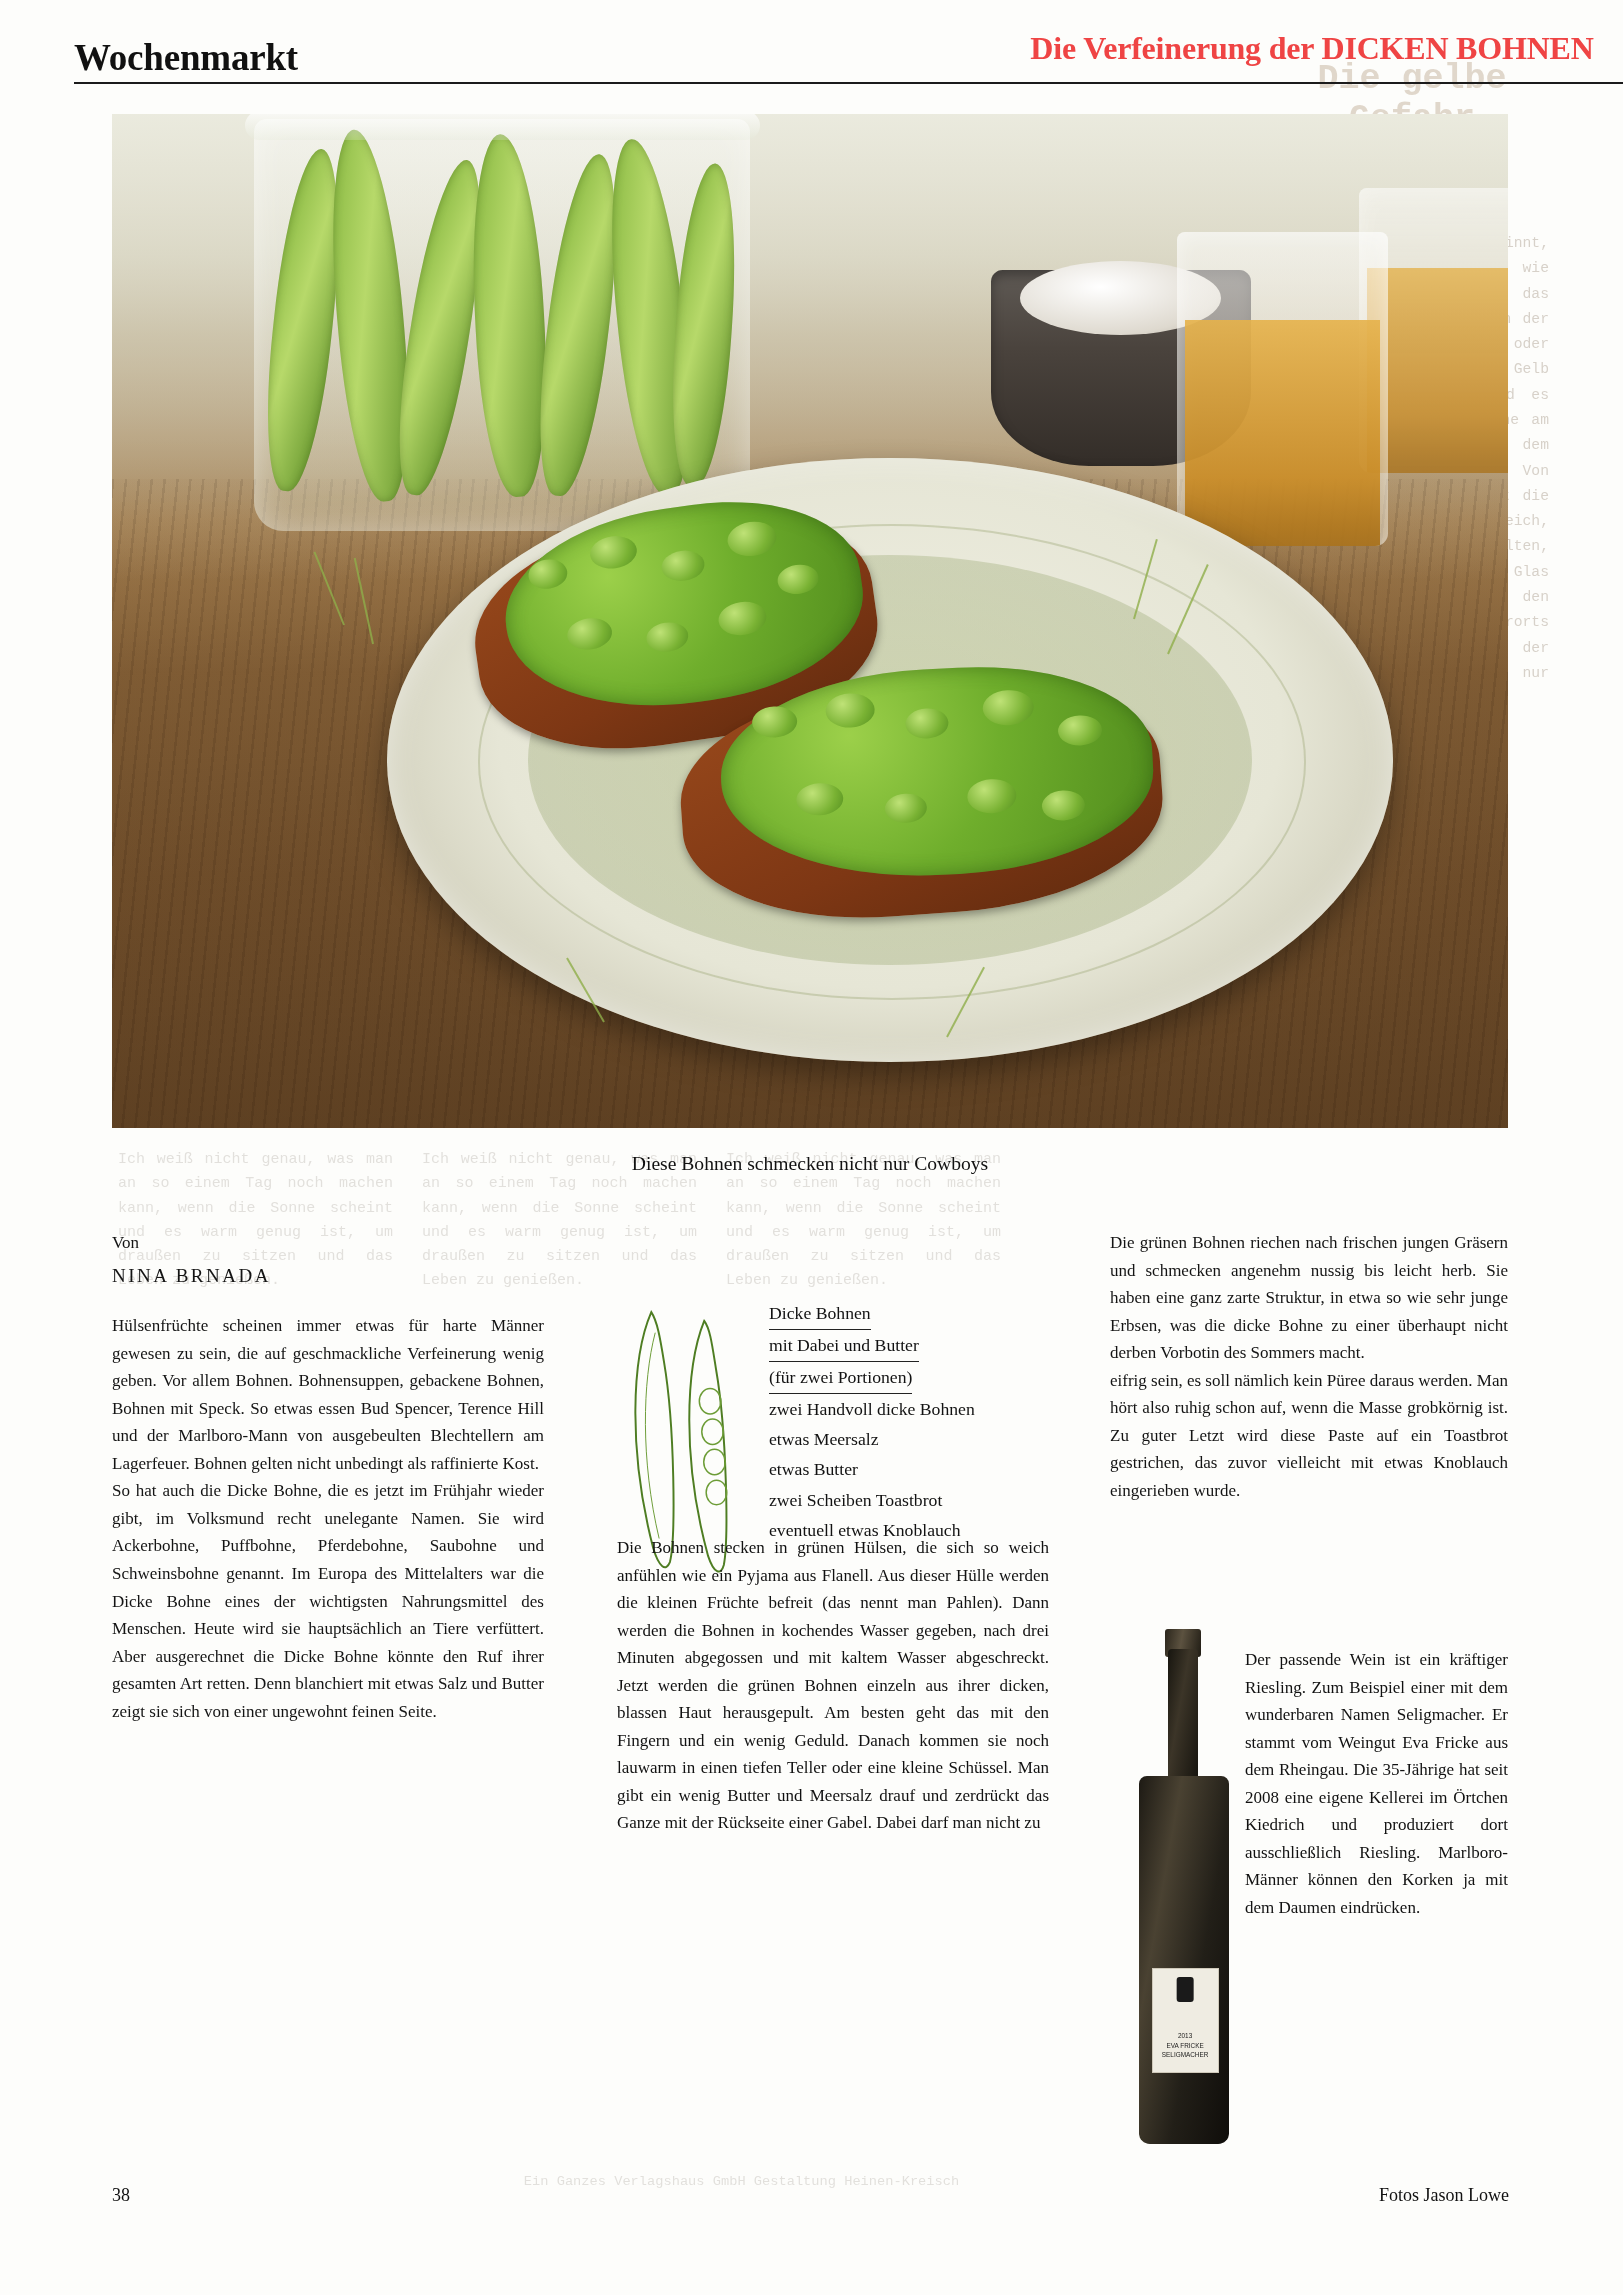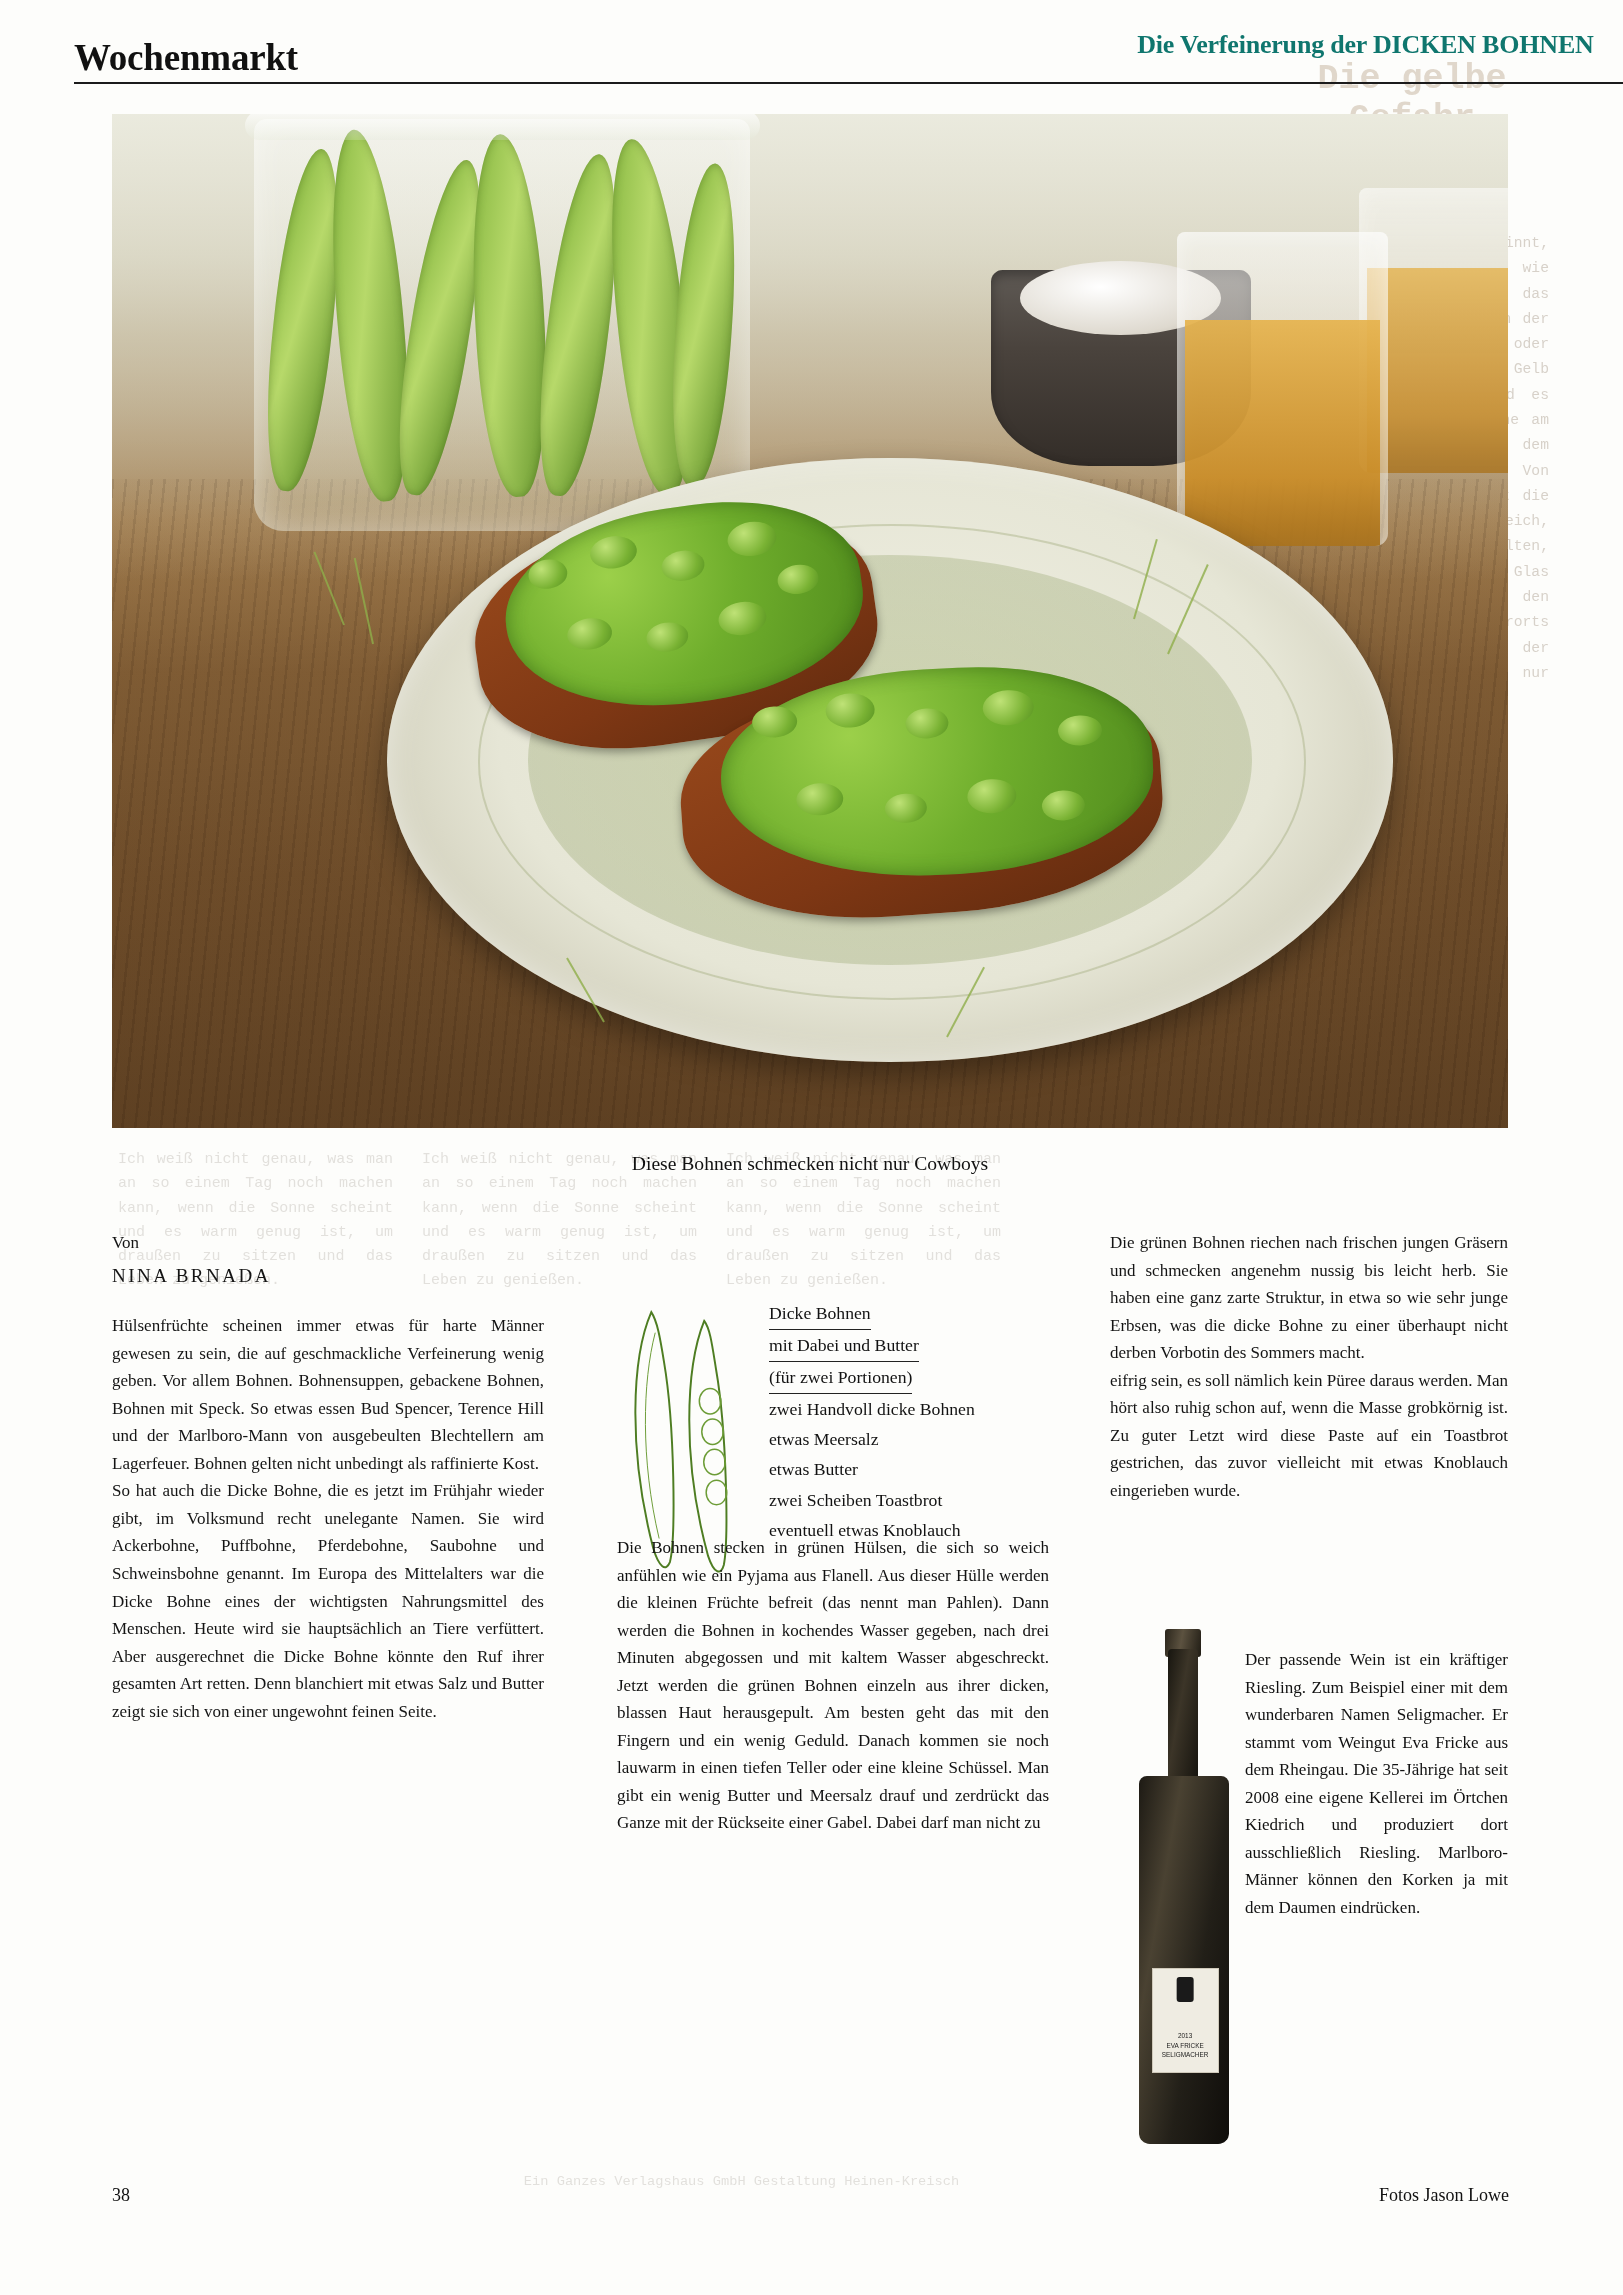--- a/index.html
+++ b/index.html
@@ -38,23 +38,23 @@
     font-size: 37px;
     letter-spacing: -0.2px;
     color: #111;
   }
   .masthead-right {
     position: absolute;
     right: 0;
     top: 1px;
     font-family: "Liberation Serif", serif;
     font-weight: bold;
-    font-size: 26px;
+    font-size: 32px;
     letter-spacing: -0.2px;
-    color: #0f766e;
+    color: #ef4444;
     white-space: nowrap;
   }
   .masthead-rule {
     position: absolute;
     left: 74px;
     right: 0px;
     top: 82px;
     height: 1.5px;
     background: #1b1b1b;
   }

